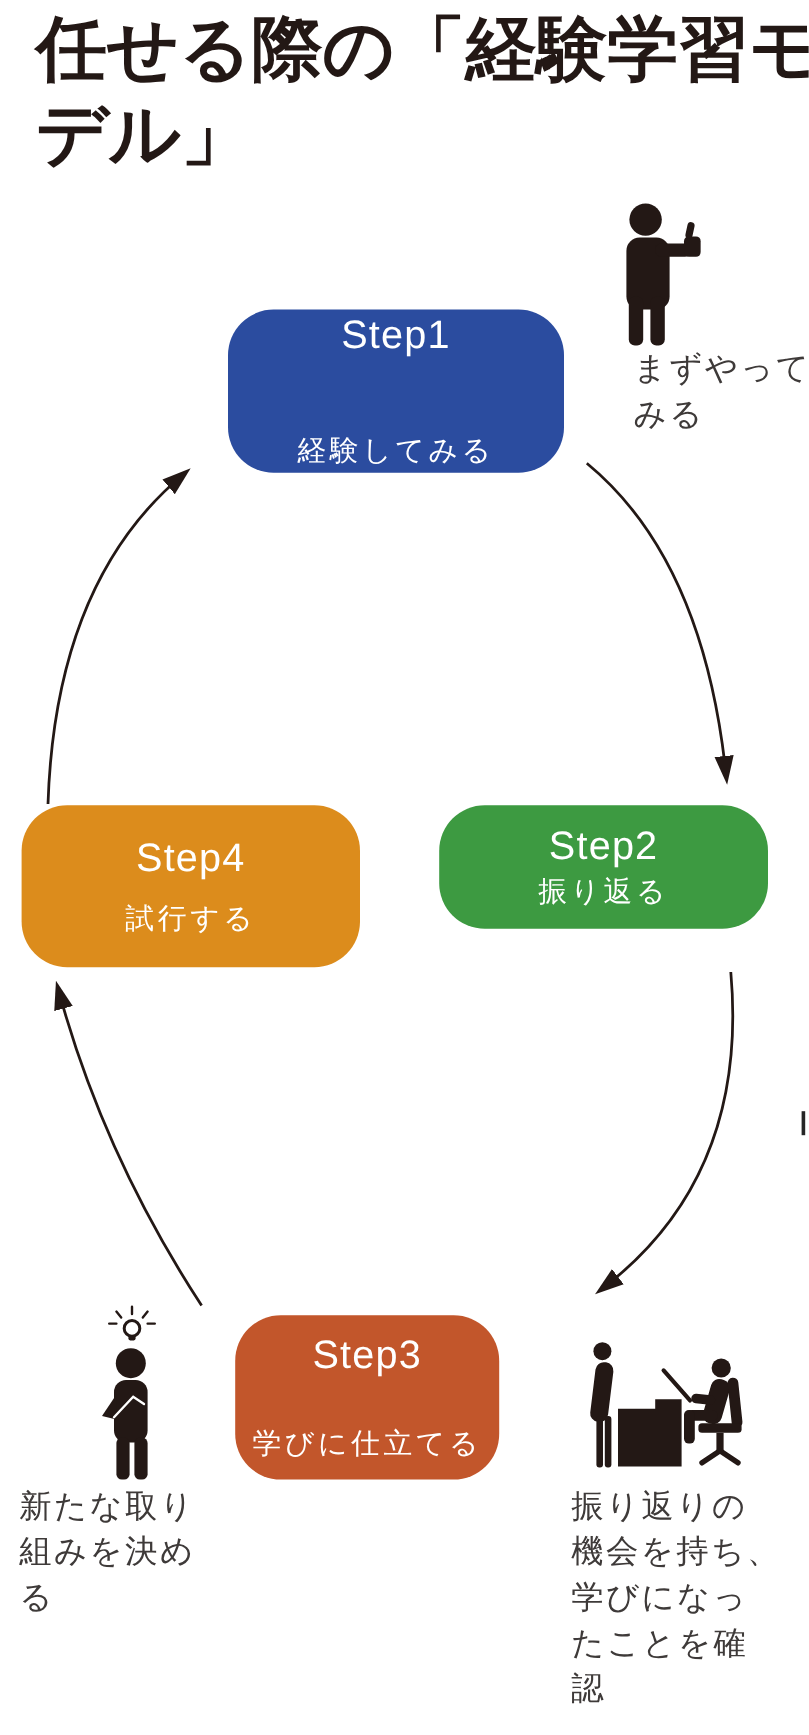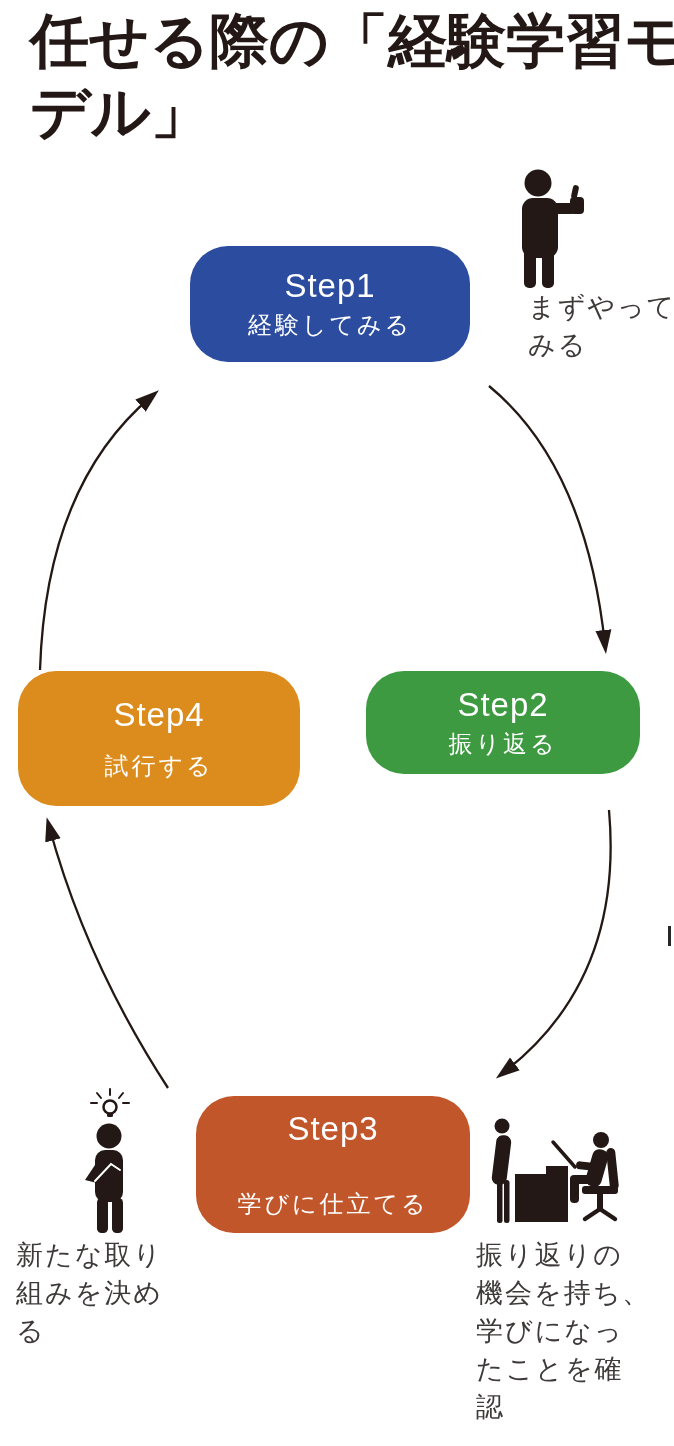--- a/index.html
+++ b/index.html
@@ -48,31 +48,31 @@
       <marker id="ah" viewBox="0 0 24 18" markerWidth="24" markerHeight="18" refX="15" refY="9" orient="auto" markerUnits="userSpaceOnUse">
         <path d="M0 1 L24 9 L0 17 Z"></path>
       </marker>
     </defs>
     <path class="arrow-path" d="M 489 386 Q 586 466 605 645" marker-end="url(#ah)"></path>
     <path class="arrow-path" d="M 609 810 Q 624 980 503 1073" marker-end="url(#ah)"></path>
     <path class="arrow-path" d="M 168 1088 Q 86 962 49 826" marker-end="url(#ah)"></path>
     <path class="arrow-path" d="M 40 670 Q 46 485 152 396" marker-end="url(#ah)"></path>
   </svg>
 
-  <div class="step-box" style="left: 190px; top: 246px; width: 280px; height: 116px; background: rgb(43, 76, 159);">
+  <div class="step-box" style="left: 190px; top: 258px; width: 280px; height: 136px; background: rgb(43, 76, 159); justify-content: space-between;">
     <div class="step-label">Step1</div>
     <div class="step-name">経験してみる</div>
   </div>
 
   <div class="step-box" style="left: 366px; top: 671px; width: 274px; height: 103px; background: rgb(61, 154, 65);">
     <div class="step-label">Step2</div>
     <div class="step-name">振り返る</div>
   </div>
 
-  <div class="step-box" style="left: 196px; top: 1096px; width: 274px; height: 137px; background: rgb(194, 86, 43); gap: 36px;">
+  <div class="step-box" style="left: 196px; top: 1096px; width: 220px; height: 137px; background: rgb(194, 86, 43); gap: 36px;">
     <div class="step-label">Step3</div>
     <div class="step-name">学びに仕立てる</div>
   </div>
 
   <div class="step-box" style="left: 18px; top: 671px; width: 282px; height: 135px; background: rgb(220, 140, 28); gap: 12px;">
     <div class="step-label">Step4</div>
     <div class="step-name">試行する</div>
   </div>
 
   <svg class="pictogram" style="left:500px;top:167px;" width="84" height="122" viewBox="0 0 84 122" aria-hidden="true">

